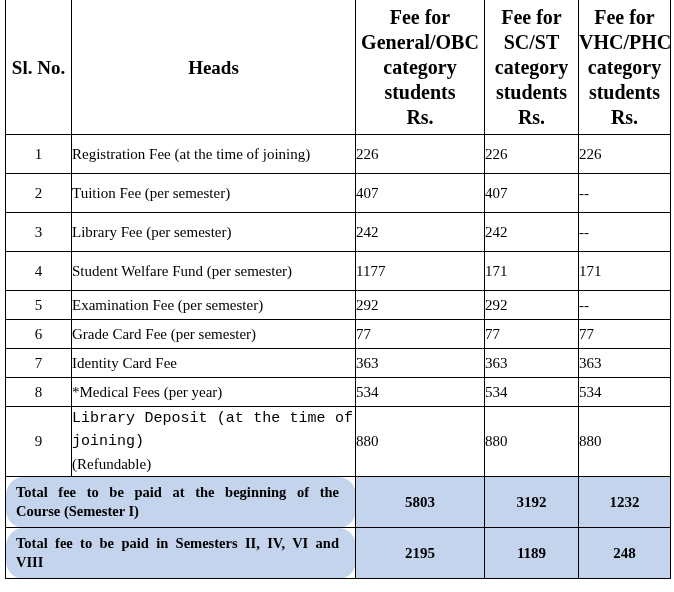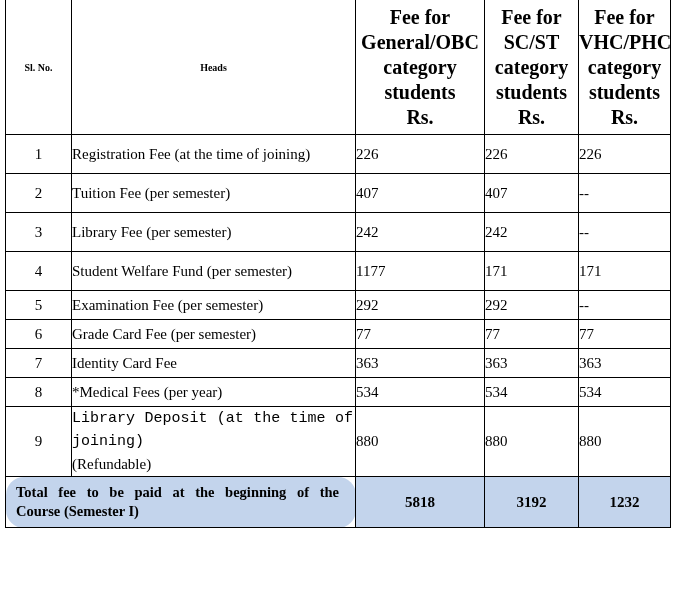--- a/index.html
+++ b/index.html
@@ -49,21 +49,21 @@
     height: 134px;
     font-family: "Liberation Serif", "DejaVu Serif", serif;
     font-weight: bold;
     font-size: 20px;
     text-align: center;
     vertical-align: middle;
     line-height: 25px;
   }
   tr.head-row th.h-slno,
   tr.head-row th.h-heads {
-    font-size: 10px;
+    font-size: 19px;
   }
   .head-lines {
     display: block;
   }
   .head-lines span {
     display: block;
   }
 
   
   td.slno {
@@ -253,22 +253,33 @@
         <td class="num">880</td>
       </tr>
 
       <tr class="total-row total-2line">
         <td class="total-label" colspan="2">
           <span class="tl-justify">
             <span class="j1">Total fee to be paid at the beginning  of  the</span>
             <span class="j2">Course (Semester I)</span>
           </span>
         </td>
-        <td class="num">5818</td>
+        <td class="num">5803</td>
         <td class="num">3192</td>
         <td class="num">1232</td>
       </tr>
 
+      <tr class="total-row total-2line">
+        <td class="total-label" colspan="2">
+          <span class="tl-justify">
+            <span class="j1">Total fee to be paid in Semesters II, IV, VI and</span>
+            <span class="j2">VIII</span>
+          </span>
+        </td>
+        <td class="num">2195</td>
+        <td class="num">1189</td>
+        <td class="num">248</td>
+      </tr>
 
 
     </tbody>
   </table>
 </div>
 
 </body></html>

